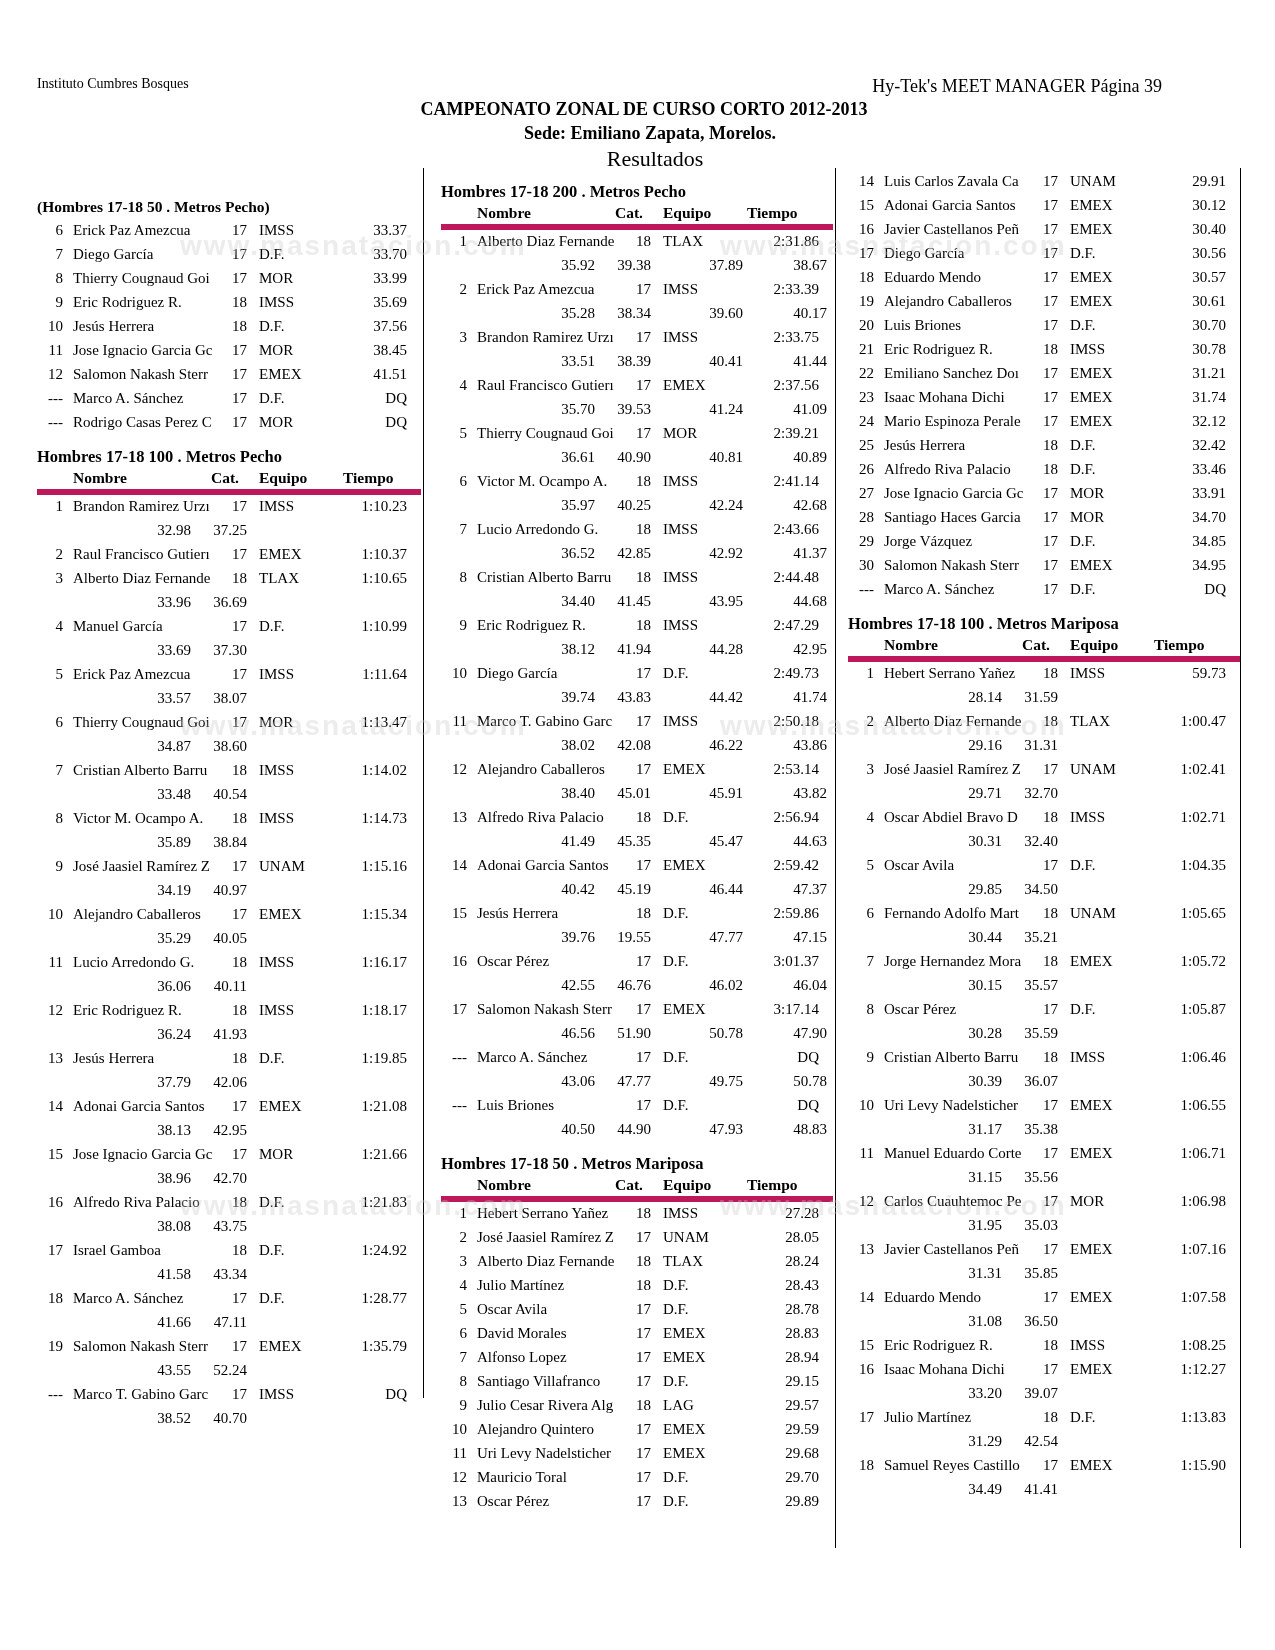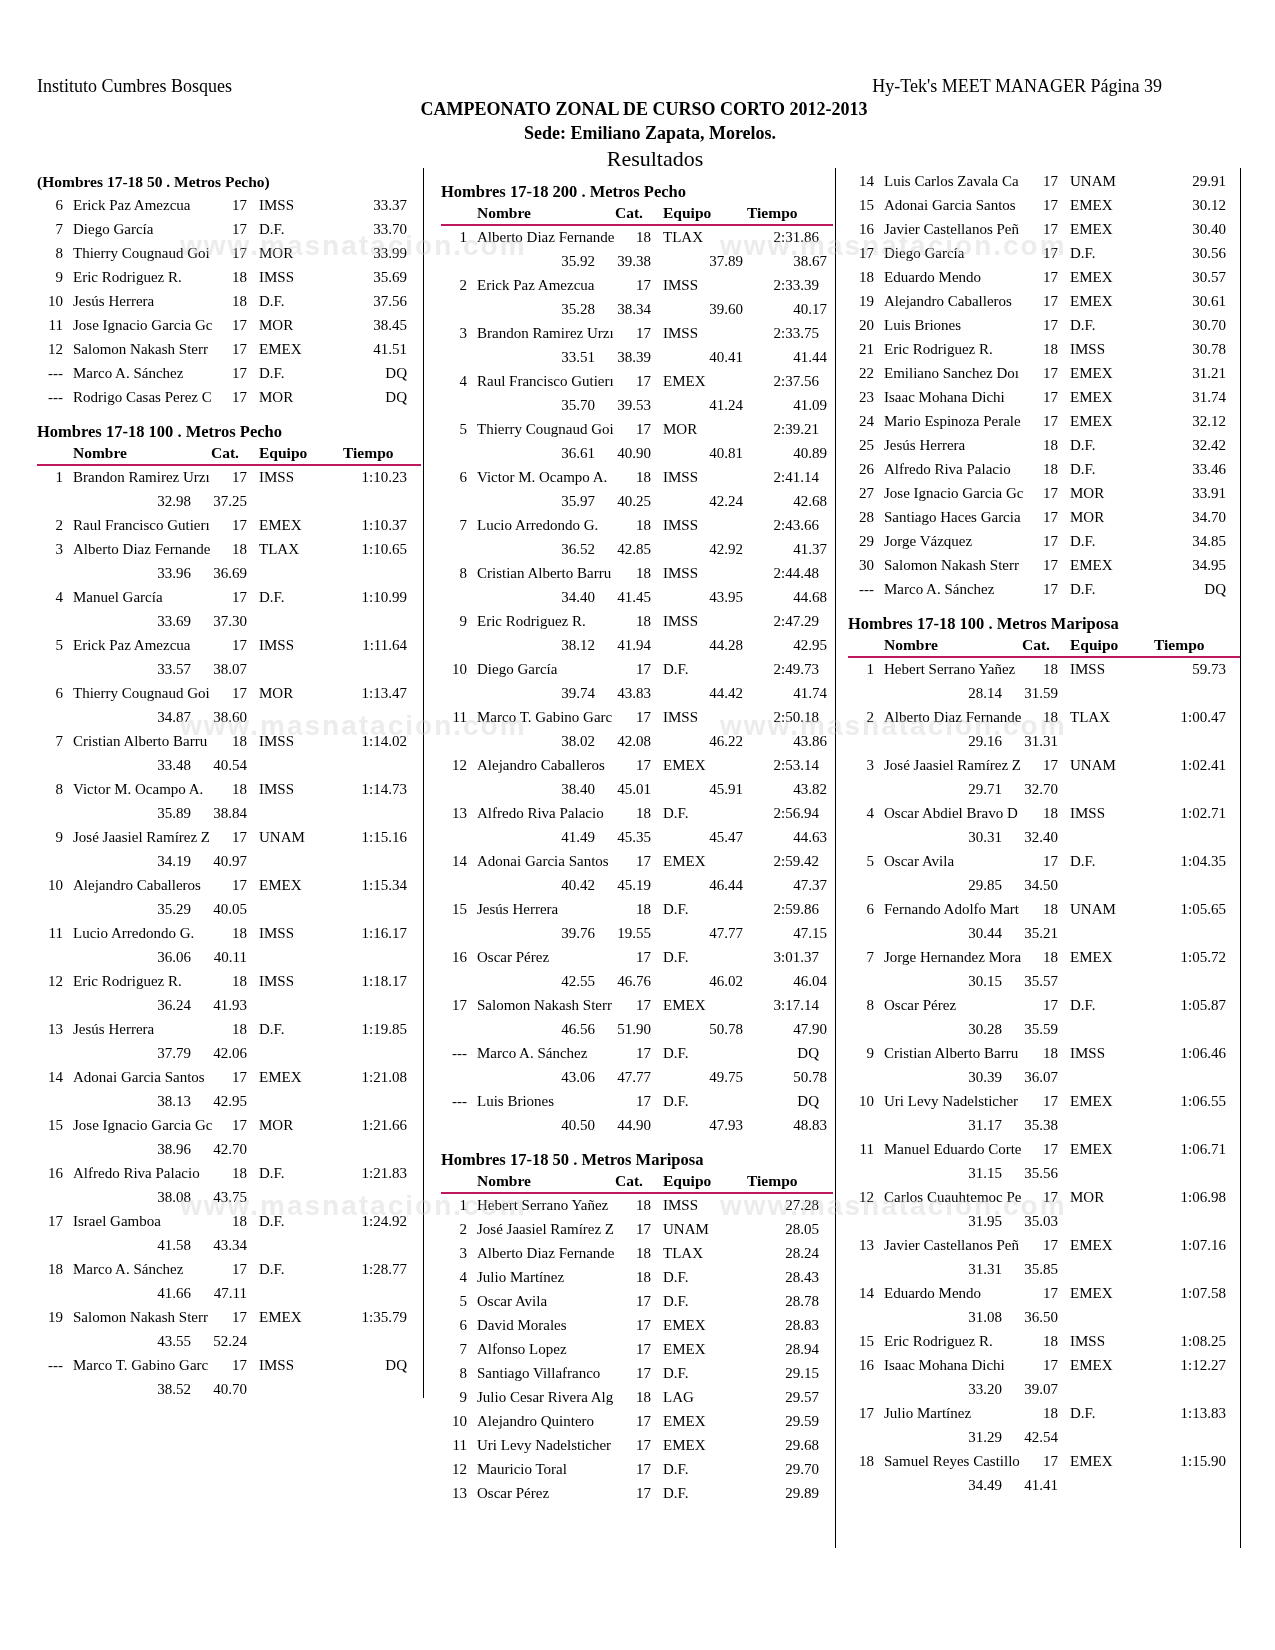--- a/index.html
+++ b/index.html
@@ -1,35 +1,35 @@
 <!DOCTYPE html>
 <html><head>
 <meta charset="utf-8">
 <style>
   html, body { margin: 0; padding: 0; background: #ffffff; }
   body {
     width: 1275px; height: 1650px; position: relative; overflow: hidden;
     font-family: "Liberation Serif", "DejaVu Serif", serif; color: #000;
   }
-  .hdr-left { position: absolute; left: 37px; top: 76px; font-size: 18px; }
+  .hdr-left { position: absolute; left: 37px; top: 76px; font-size: 14px; }
   .hdr-right { position: absolute; right: 113px; top: 76px; font-size: 18px; text-align: right; }
   .title { position: absolute; left: 0; width: 1275px; text-align: center; font-weight: bold; }
   .t1 { top: 99px; font-size: 18px; padding-left: 13px; box-sizing: border-box; }
   .t2 { top: 123px; font-size: 18px; padding-left: 25px; box-sizing: border-box; }
   .t3 { top: 146px; font-size: 22px; font-weight: normal; padding-left: 35px; box-sizing: border-box; }
 
   .col { position: absolute; top: 170px; }
-  .col1 { left: 37px; width: 384px; }
+  .col1 { left: 37px; width: 384px; margin-top: 25px; }
   .col2 { left: 441px; width: 392px; }
   .col3 { left: 848px; width: 392px; }
   .vline { position: absolute; width: 1px; background: #000; }
 
   .event-title { font-weight: bold; font-size: 16.5px; height: 24px; line-height: 24px; white-space: nowrap; }
   .event-title.cont { font-size: 15.5px; }
-  .col-head { position: relative; height: 20px; font-weight: bold; font-size: 15.5px; border-bottom: 2px solid #be185d; }
+  .col-head { position: relative; height: 20px; font-weight: bold; font-size: 15.5px; border-bottom: 6px solid #be185d; }
   .col-head span { position: absolute; top: 0; }
   .row { position: relative; height: 24px; font-size: 15px; white-space: nowrap; }
   .row span { position: absolute; top: 3px; }
   .place { width: 26px; text-align: right; left: 0; }
   .name { left: 36px; width: 150px; overflow: hidden; }
   .age { left: 186px; width: 24px; text-align: right; }
   .team { left: 222px; }
   .time { right: 14px; text-align: right; }
   .split { position: relative; height: 24px; font-size: 15px; }
   .split span { position: absolute; top: 3px; text-align: right; width: 60px; }

